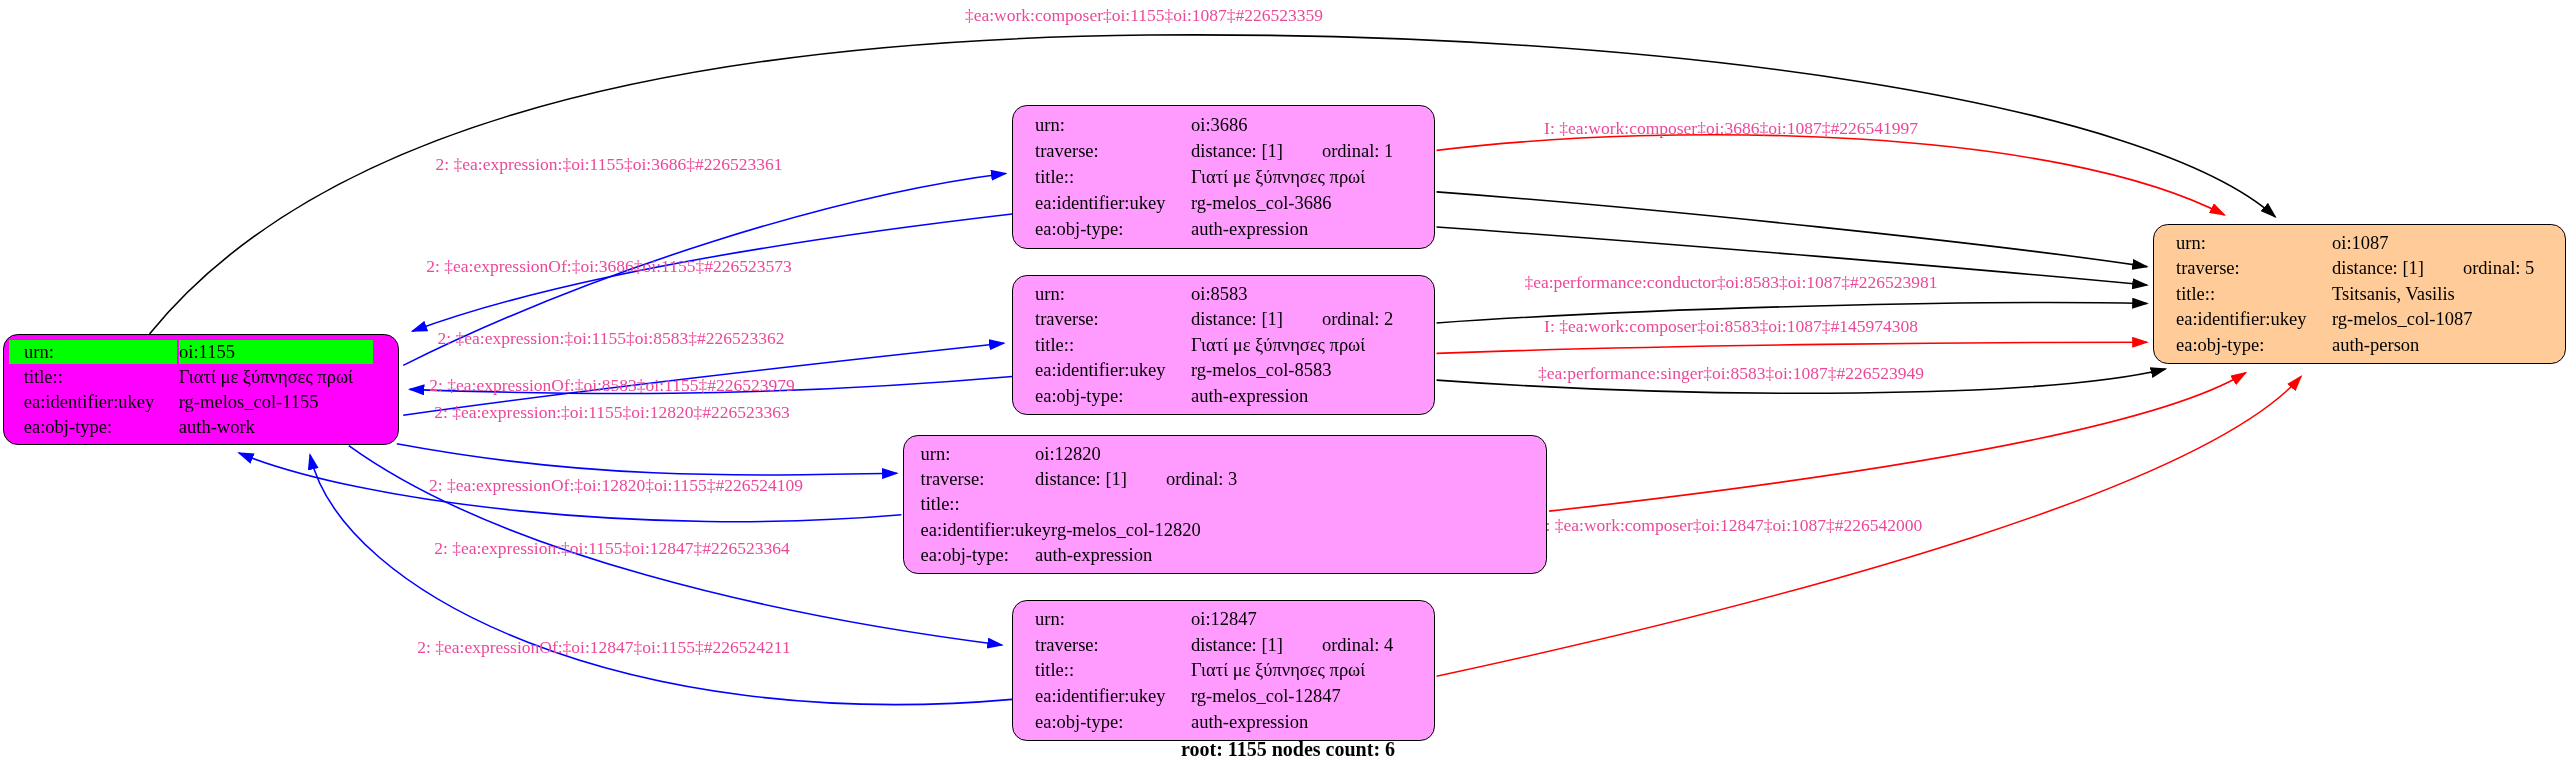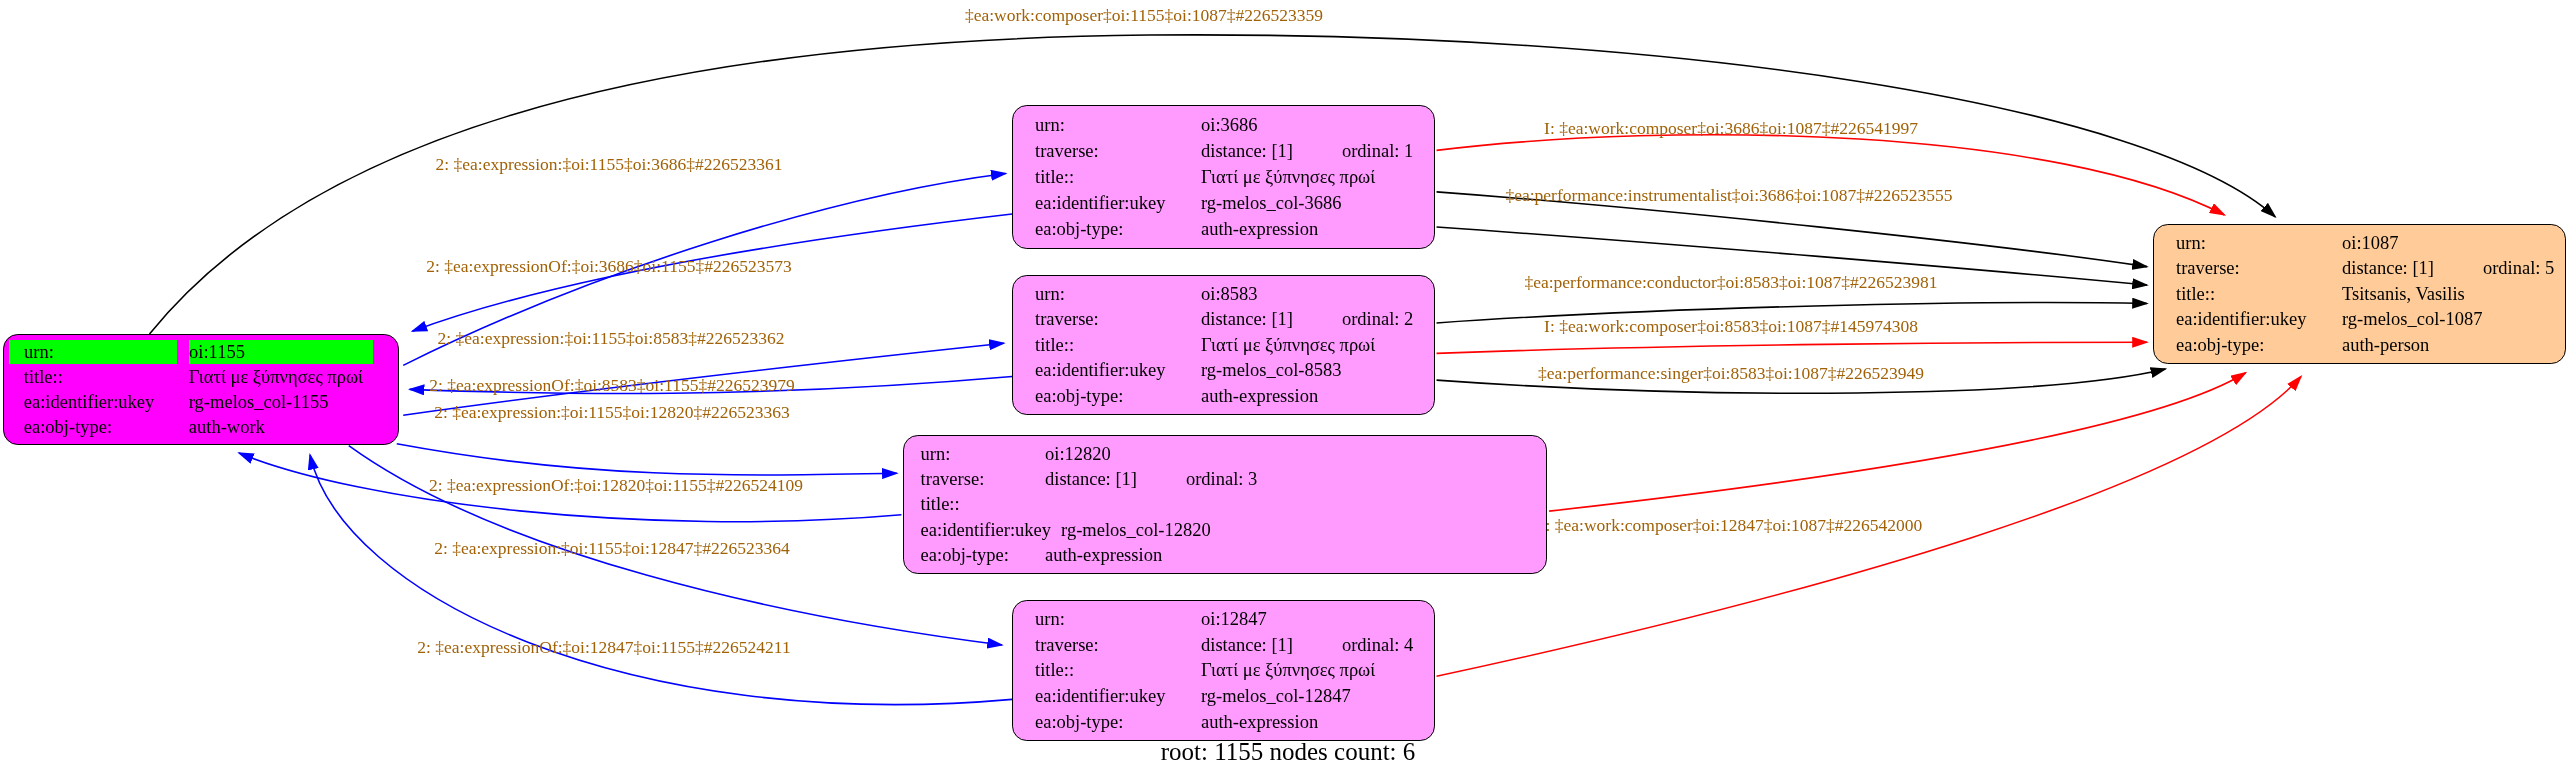--- a/index.html
+++ b/index.html
@@ -1,37 +1,37 @@
 <!DOCTYPE html>
 <html style="font-size:14.8px"><head>
 <meta charset="utf-8">
 <style>
   html,body{margin:0;padding:0;background:#ffffff;}
   #canvas{position:relative;width:2576px;height:775px;overflow:hidden;
           font-family:"Liberation Serif", serif;}
   #edges{position:absolute;left:0;top:0;z-index:1;}
   .elabel{position:absolute;z-index:2;transform:translateX(-50%);
-          white-space:nowrap;font-size:17.5px;color:#a16207;}
+          white-space:nowrap;font-size:17.5px;color:#ec4899;}
   .node{position:absolute;z-index:3;box-sizing:border-box;
         border:1.6px solid #000;border-radius:14.8px;
         display:flex;flex-direction:column;justify-content:space-evenly;
         font-size:18.5px;color:#000;padding:4.6px 7.4px 4.6px 0;}
   .node.work{background:#FF00FF;}
   .node.expr{background:#FF9BFF;}
   .node.person{background:#FFCC99;}
-  .row{display:flex;align-items:flex-end;line-height:1.3;gap:10px;}
+  .row{display:flex;align-items:flex-end;line-height:1.3;}
   .key{flex:0 0 178px;padding-left:22px;box-sizing:border-box;white-space:nowrap;}
   .val{white-space:nowrap;}
   .ord{margin-left:39px;}
   #n1155 .key{flex-basis:175px;padding-left:20px;}
   #n1155 .hdr .key{background:#00FF00;flex-basis:168px;margin-left:5.5px;margin-right:1.8px;padding-left:14.8px;}
   #n1155 .hdr .val{background:#00FF00;flex:1;margin-right:17px;}
   #n12820 .key{flex-basis:131px;padding-left:16.6px;}
   #footer{position:absolute;z-index:2;transform:translateX(-50%);
-          white-space:nowrap;font-size:25px;color:#000;}
+          white-space:nowrap;font-size:20px;color:#000;font-weight:bold;}
 </style>
 </head>
 <body>
 
 <div id="canvas">
 
   <svg id="edges" width="2576" height="775" viewBox="0 0 2792 840">
     <defs>
       <marker id="arr-blue" markerUnits="userSpaceOnUse" markerWidth="18" markerHeight="12" refX="16" refY="6" orient="auto">
           <path d="M0,0 L18,6 L0,12 z" fill="#0000FF"></path>
@@ -67,21 +67,20 @@
   <div class="elabel" style="left:1144px;top:4.6px">‡ea:work:composer‡oi:1155‡oi:1087‡#226523359</div>
   <div class="elabel" style="left:609px;top:154px">2: ‡ea:expression:‡oi:1155‡oi:3686‡#226523361</div>
   <div class="elabel" style="left:609px;top:256px">2: ‡ea:expressionOf:‡oi:3686‡oi:1155‡#226523573</div>
   <div class="elabel" style="left:611px;top:328px">2: ‡ea:expression:‡oi:1155‡oi:8583‡#226523362</div>
   <div class="elabel" style="left:612px;top:375px">2: ‡ea:expressionOf:‡oi:8583‡oi:1155‡#226523979</div>
   <div class="elabel" style="left:612px;top:402px">2: ‡ea:expression:‡oi:1155‡oi:12820‡#226523363</div>
   <div class="elabel" style="left:616px;top:475px">2: ‡ea:expressionOf:‡oi:12820‡oi:1155‡#226524109</div>
   <div class="elabel" style="left:612px;top:538px">2: ‡ea:expression:‡oi:1155‡oi:12847‡#226523364</div>
   <div class="elabel" style="left:604px;top:637px">2: ‡ea:expressionOf:‡oi:12847‡oi:1155‡#226524211</div>
   <div class="elabel" style="left:1731px;top:118px">I: ‡ea:work:composer‡oi:3686‡oi:1087‡#226541997</div>
-  <div class="elabel" style="left:1729px;top:185px">‡ea:performance:instrumentalist‡oi:3686‡oi:1087‡#226523555</div>
   <div class="elabel" style="left:1731px;top:272px">‡ea:performance:conductor‡oi:8583‡oi:1087‡#226523981</div>
   <div class="elabel" style="left:1731px;top:316px">I: ‡ea:work:composer‡oi:8583‡oi:1087‡#145974308</div>
   <div class="elabel" style="left:1731px;top:363px">‡ea:performance:singer‡oi:8583‡oi:1087‡#226523949</div>
   <div class="elabel" style="left:1731px;top:515px">I: ‡ea:work:composer‡oi:12847‡oi:1087‡#226542000</div>
 
   <div class="node work" id="n1155" style="left:2.8px;top:334px;width:396px;height:111px">
     <div class="row hdr">
       <span class="key">urn:</span>
       <span class="val">oi:1155</span>
     </div>

